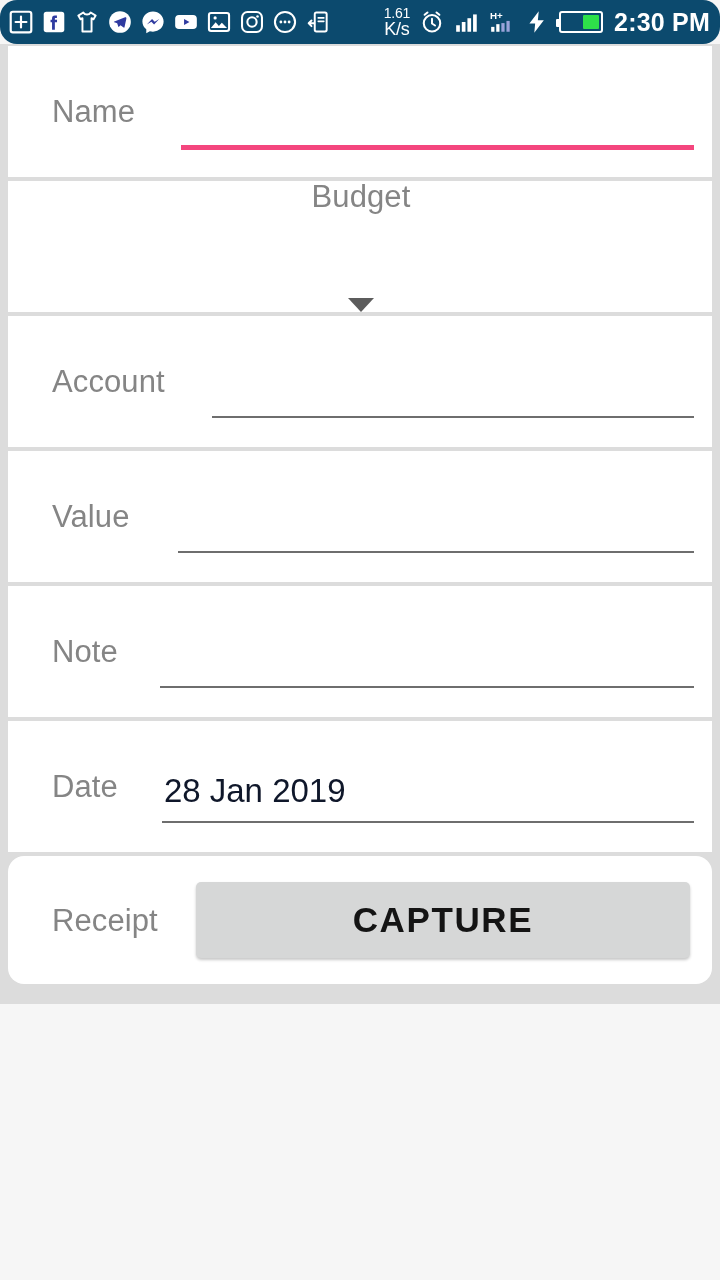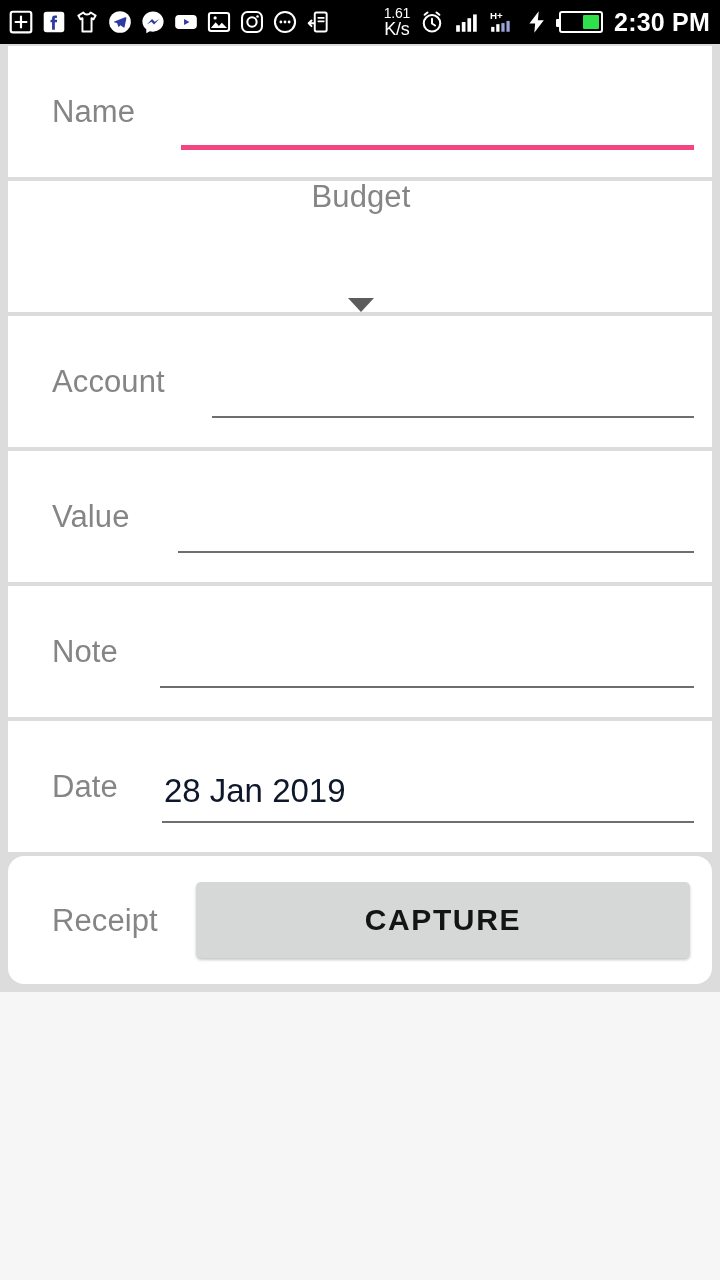--- a/index.html
+++ b/index.html
@@ -15,25 +15,26 @@
   #screen {
     position: relative;
     width: 720px;
     height: 1280px;
     background: #f6f6f6;
   }
 
   
   .status-bar {
     height: 44px;
-    background: #000000;
+    background: #0c4a6e;
     display: flex;
     align-items: center;
     padding: 0 10px 0 8px;
     color: #ffffff;
+    border-radius: 17px;
   }
   .status-left {
     display: flex;
     align-items: center;
     gap: 7px;
     flex: 0 0 auto;
   }
   .status-right {
     margin-left: auto;
     display: flex;
@@ -135,21 +136,21 @@
     align-items: center;
     justify-content: center;
     cursor: pointer;
     flex: 0 0 auto;
   }
   .save-btn svg { width: 42px; height: 42px; display: block; }
 
   
   .form-area {
     background: #dcdcdc;
-    padding: 2px 0 8px 0;
+    padding: 2px 0 20px 0;
   }
 
   .row-card {
     background: #ffffff;
     margin: 0 8px 4px 8px;
     position: relative;
     display: flex;
     align-items: center;
     min-height: 131px;
     padding: 0 10px 0 44px;
@@ -220,21 +221,21 @@
   .capture-btn {
     margin-left: 38px;
     flex: 1 1 auto;
     height: 76px;
     background: #d6d7d7;
     border: none;
     border-radius: 5px;
     box-shadow: 0 2px 3px rgba(0,0,0,0.22);
     color: #141414;
     font-family: "Liberation Sans", sans-serif;
-    font-size: 30px;
+    font-size: 35px;
     font-weight: bold;
     letter-spacing: 1.6px;
     cursor: pointer;
     display: flex;
     align-items: center;
     justify-content: center;
   }
 
   .bottom-filler {
     background: #f6f6f6;

